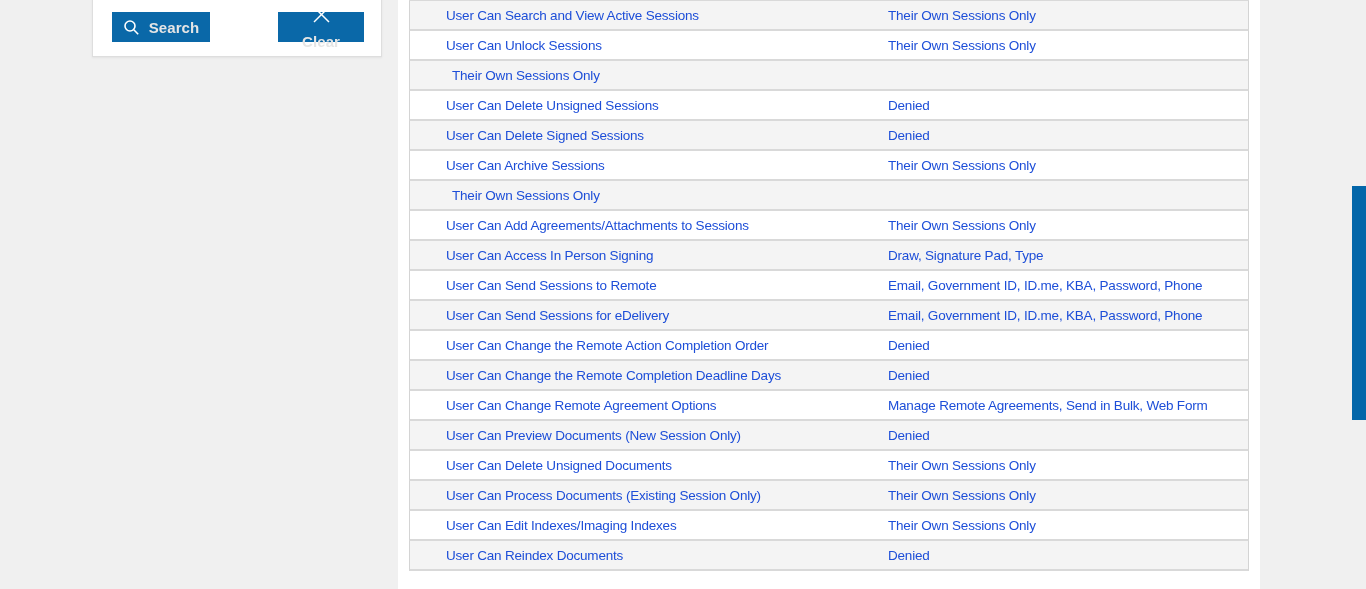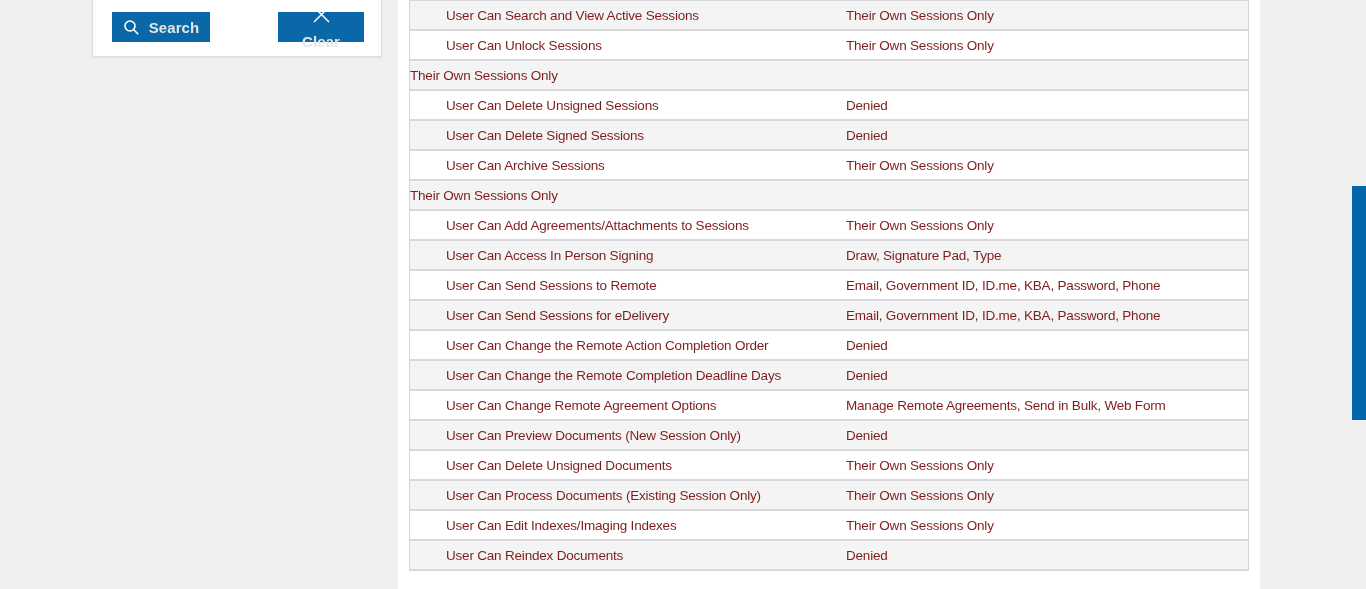--- a/index.html
+++ b/index.html
@@ -57,34 +57,35 @@
   }
   .row {
     display: flex;
     align-items: center;
     height: 30px;
     border-left: 1px solid #d4d4d4;
     border-right: 1px solid #d4d4d4;
     border-bottom: 2px solid #d9d9d9;
     background: #ffffff;
     font-size: 13.5px;
-    color: #7f1d1d;
+    color: #1d4ed8;
     letter-spacing: -0.2px;
   }
   .row:nth-child(odd) { background: #f4f4f4; }
   .cell-permission {
     width: 436px;
     padding-left: 36px;
     white-space: nowrap;
     overflow: hidden;
   }
   .cell-value {
     flex: 1;
     white-space: nowrap;
     overflow: hidden;
+    margin-left: 42px;
   }
 
   
   .scrollbar-thumb {
     position: absolute;
     right: 0; top: 186px;
     width: 14px; height: 234px;
     background: #0366a9;
   }
 </style>

